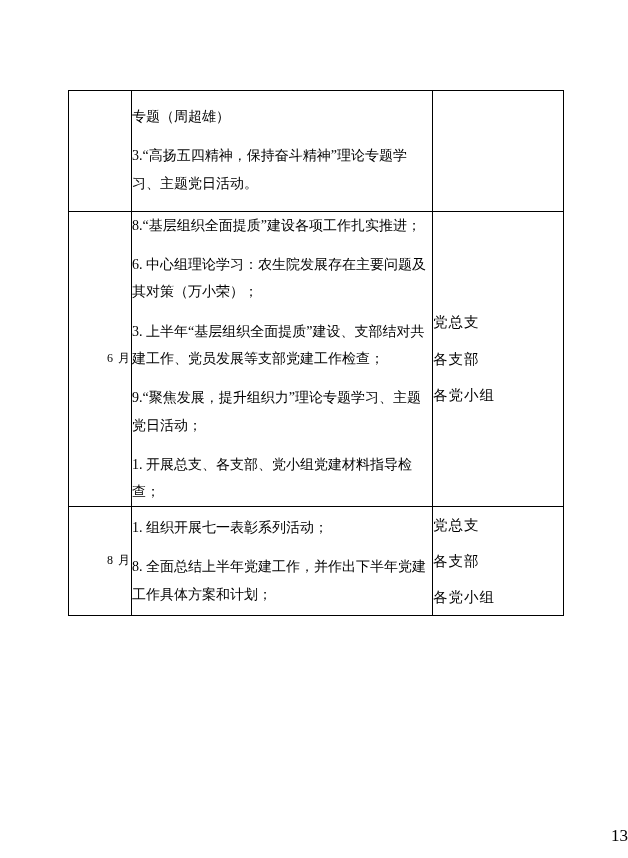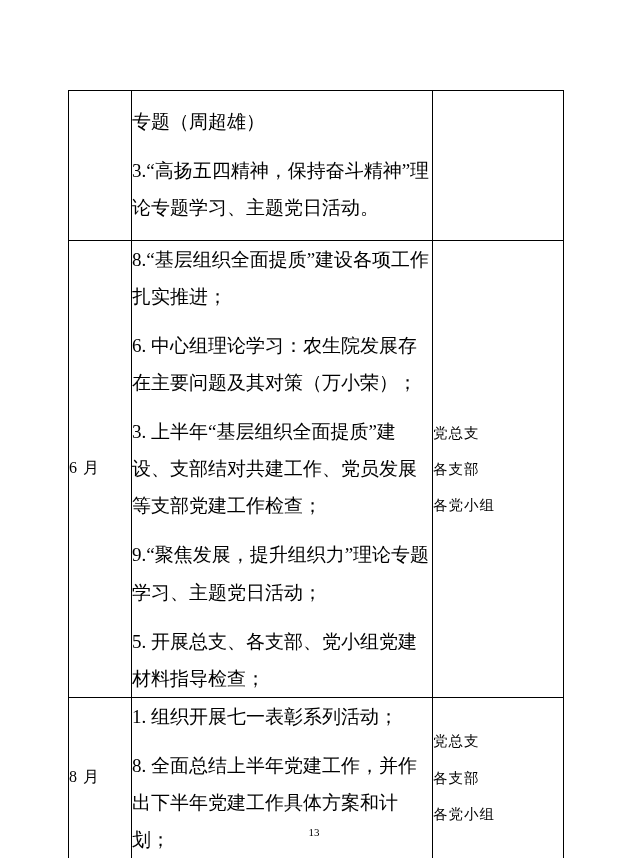--- a/index.html
+++ b/index.html
@@ -38,27 +38,27 @@
   .col-month {
     width: 62px;
   }
   .col-content {
     width: 300px;
   }
   .col-owner {
     width: 130px;
   }
   .month-cell {
-    text-align: left;
-    font-size: 16px;
+    text-align: right;
+    font-size: 12px;
     letter-spacing: 1px;
   }
   .content-cell {
     padding: 10px 10px 12px 12px;
-    font-size: 19px;
+    font-size: 14px;
     line-height: 1.95;
     text-align: left;
   }
   .content-cell p {
     margin: 0 0 12px 0;
   }
   .content-cell p:last-child {
     margin-bottom: 0;
   }
   .owner-cell {
@@ -67,22 +67,22 @@
     padding: 6px 4px;
   }
   .owner-cell div {
     letter-spacing: 1px;
   }
   .page-number {
     position: absolute;
     left: 0;
     top: 826px;
     width: 628px;
-    text-align: center;
-    font-size: 11px;
+    text-align: right;
+    font-size: 17px;
     font-family: "Liberation Serif", "DejaVu Serif", serif;
   }
   .row-top .content-cell {
     padding-top: 12px;
     padding-bottom: 14px;
   }
 </style>
 </head>
 <body>
 
@@ -100,21 +100,21 @@
         <td class="col-owner owner-cell"></td>
       </tr>
 
       <tr>
         <td class="col-month month-cell">6 月</td>
         <td class="col-content content-cell">
           <p>8.“基层组织全面提质”建设各项工作扎实推进；</p>
           <p>6. 中心组理论学习：农生院发展存在主要问题及其对策（万小荣）；</p>
           <p>3. 上半年“基层组织全面提质”建设、支部结对共建工作、党员发展等支部党建工作检查；</p>
           <p>9.“聚焦发展，提升组织力”理论专题学习、主题党日活动；</p>
-          <p>5. 开展总支、各支部、党小组党建材料指导检查；</p>
+          <p>1. 开展总支、各支部、党小组党建材料指导检查；</p>
         </td>
         <td class="col-owner owner-cell">
           <div>党总支</div>
           <div>各支部</div>
           <div>各党小组</div>
         </td>
       </tr>
 
       <tr>
         <td class="col-month month-cell">8 月</td>

